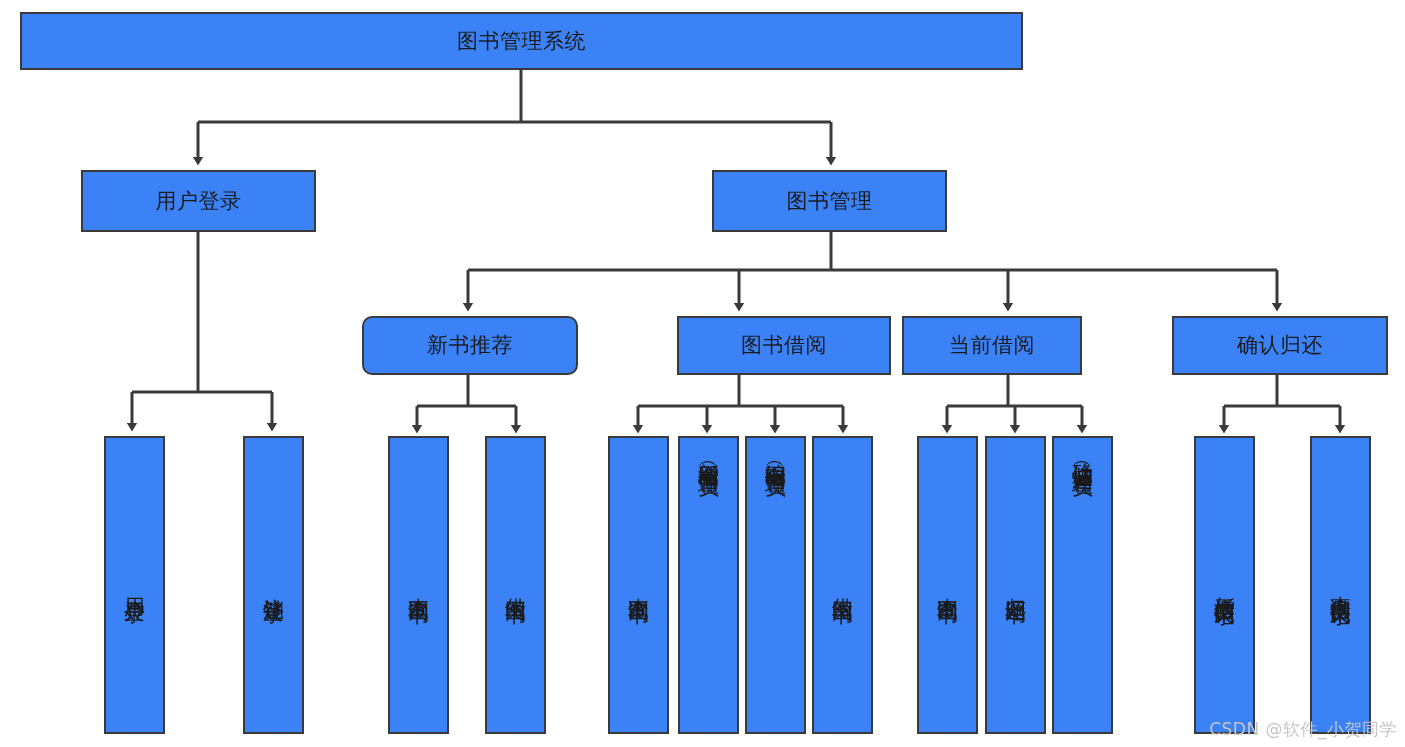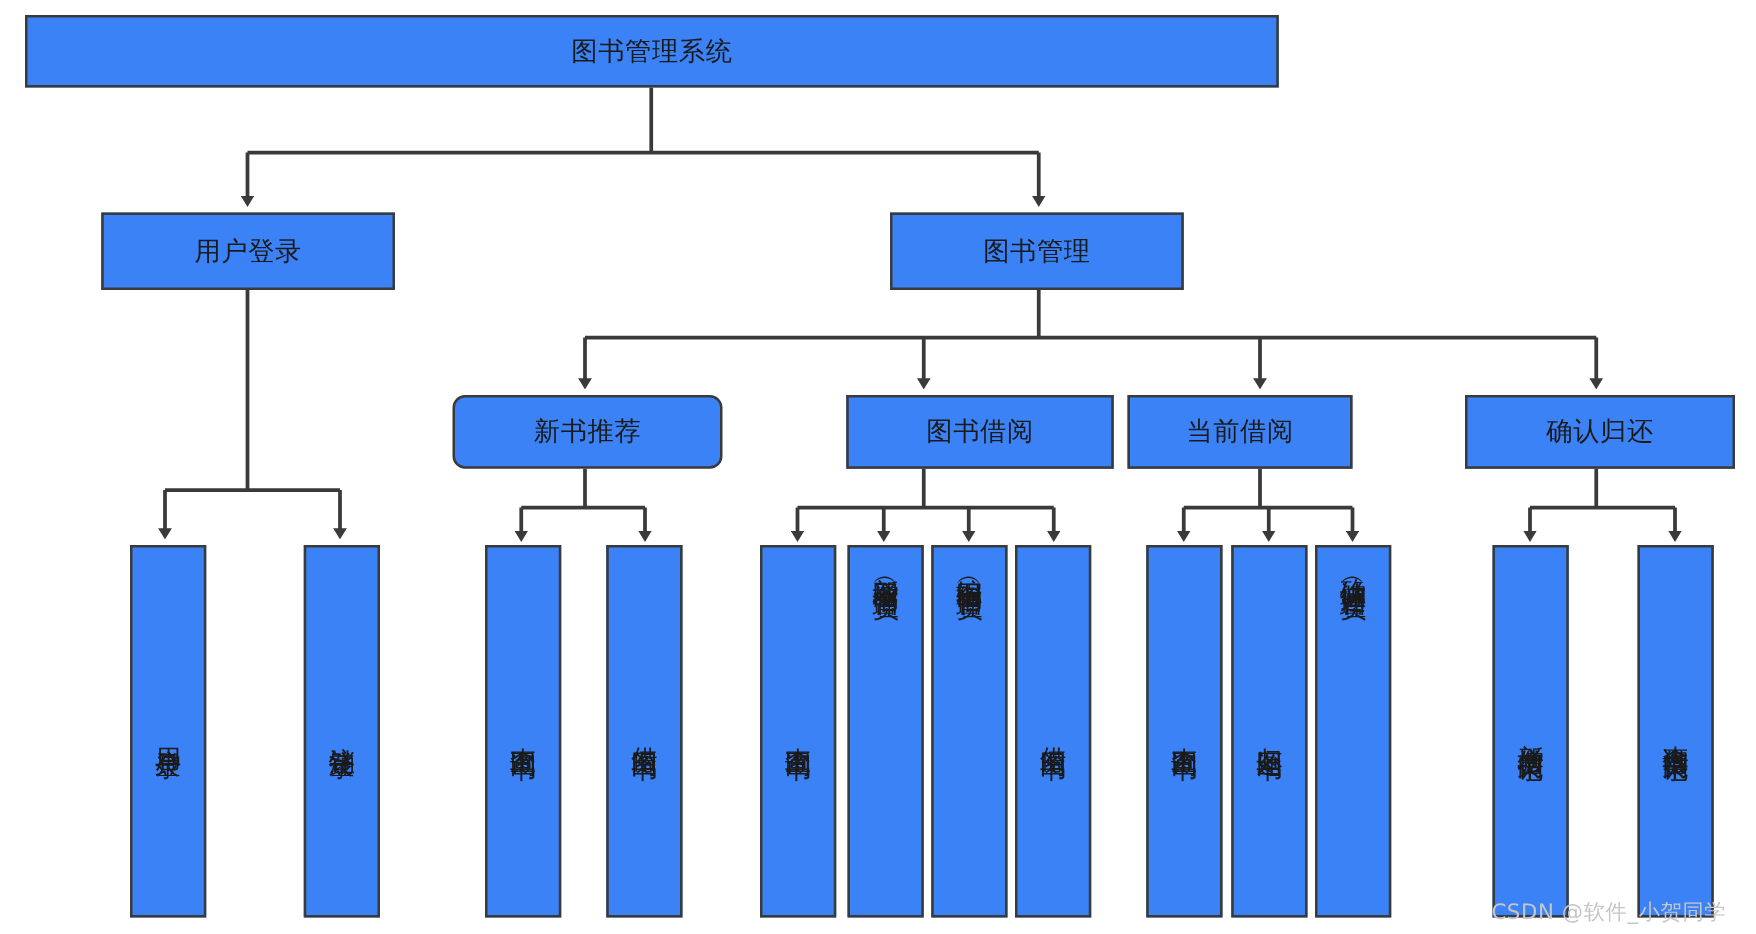--- a/index.html
+++ b/index.html
@@ -56,21 +56,21 @@
   }
   .v-center {
     align-items: center;
   }
   .v-top {
     align-items: flex-start;
     padding-top: 8px;
   }
   .watermark {
     position: absolute;
-    right: 24px;
+    right: 8px;
     bottom: 6px;
     font-size: 17px;
     color: #c6c6c6;
     letter-spacing: 0.5px;
     white-space: nowrap;
     z-index: 5;
   }
 </style>
 </head>
 <body>

